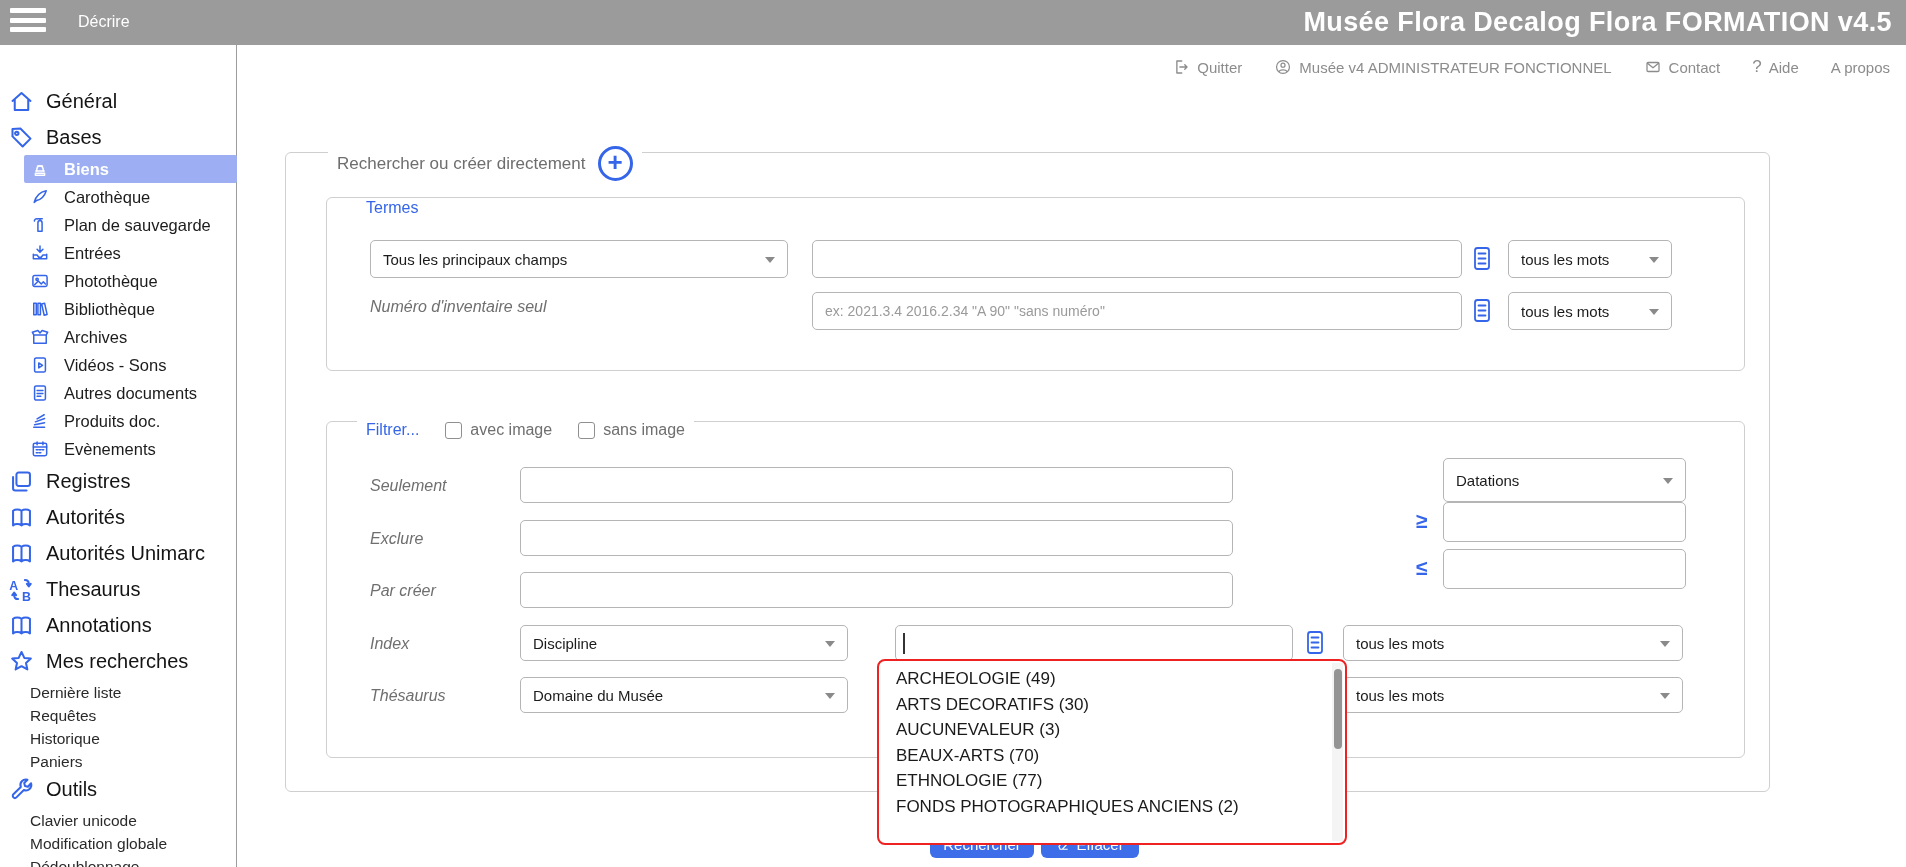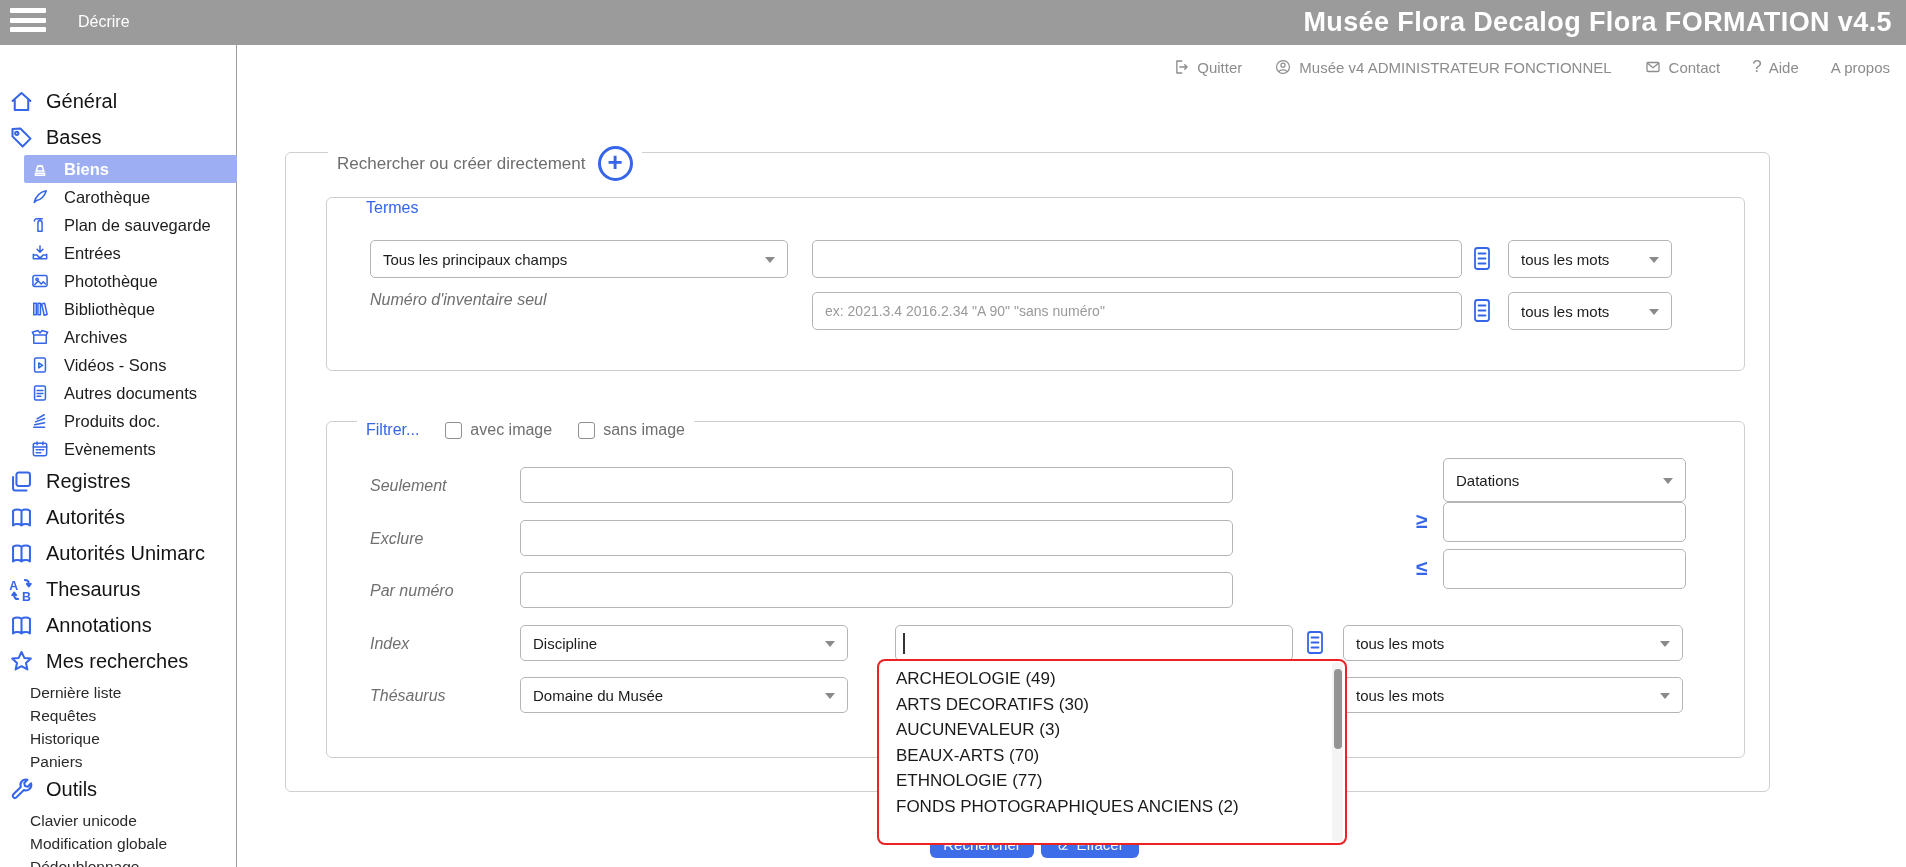--- a/index.html
+++ b/index.html
@@ -351,42 +351,42 @@
     <svg viewBox="0 0 24 27" fill="none" stroke="currentColor" stroke-width="1.8" stroke-linecap="round">
         <rect x="5" y="3" width="14" height="21" rx="2.5"></rect>
         <path d="M8.5 8.5 h7 M8.5 13.5 h7 M8.5 18.5 h7"></path>
       </svg>
   </span>
   <div class="sel" style="left:1508px;top:240px;width:164px;">
     <span>tous les mots</span>
       <span class="chev"></span>
   </div>
 
-  <span class="lbl" style="left:370px;top:291px;">Numéro d'inventaire seul</span>
+  <span class="lbl" style="left:370px;top:298px;">Numéro d'inventaire seul</span>
   <div class="inp" style="left:812px;top:292px;width:650px;height:38px;">
     <span class="ph">ex: 2021.3.4 2016.2.34 "A 90" "sans numéro"</span>
   </div>
   <span class="bookbtn" style="left:1470px;top:297px;">
     <svg viewBox="0 0 24 27" fill="none" stroke="currentColor" stroke-width="1.8" stroke-linecap="round">
         <rect x="5" y="3" width="14" height="21" rx="2.5"></rect>
         <path d="M8.5 8.5 h7 M8.5 13.5 h7 M8.5 18.5 h7"></path>
       </svg>
   </span>
   <div class="sel" style="left:1508px;top:292px;width:164px;">
     <span>tous les mots</span>
       <span class="chev"></span>
   </div>
 
   <span class="lbl" style="left:370px;top:477px;">Seulement</span>
   <div class="inp" style="left:520px;top:467px;width:713px;height:36px;"></div>
 
   <span class="lbl" style="left:370px;top:530px;">Exclure</span>
   <div class="inp" style="left:520px;top:520px;width:713px;height:36px;"></div>
 
-  <span class="lbl" style="left:370px;top:582px;">Par numéro</span>
+  <span class="lbl" style="left:370px;top:582px;">Par créer</span>
   <div class="inp" style="left:520px;top:572px;width:713px;height:36px;"></div>
 
   <span class="lbl" style="left:370px;top:635px;">Index</span>
   <div class="sel" style="left:520px;top:625px;width:328px;height:36px;">
     <span>Discipline</span>
       <span class="chev"></span>
   </div>
   <div class="inp" style="left:895px;top:625px;width:398px;height:36px;"></div>
   <div id="caret"></div>
   <span class="bookbtn" style="left:1303px;top:629px;">

